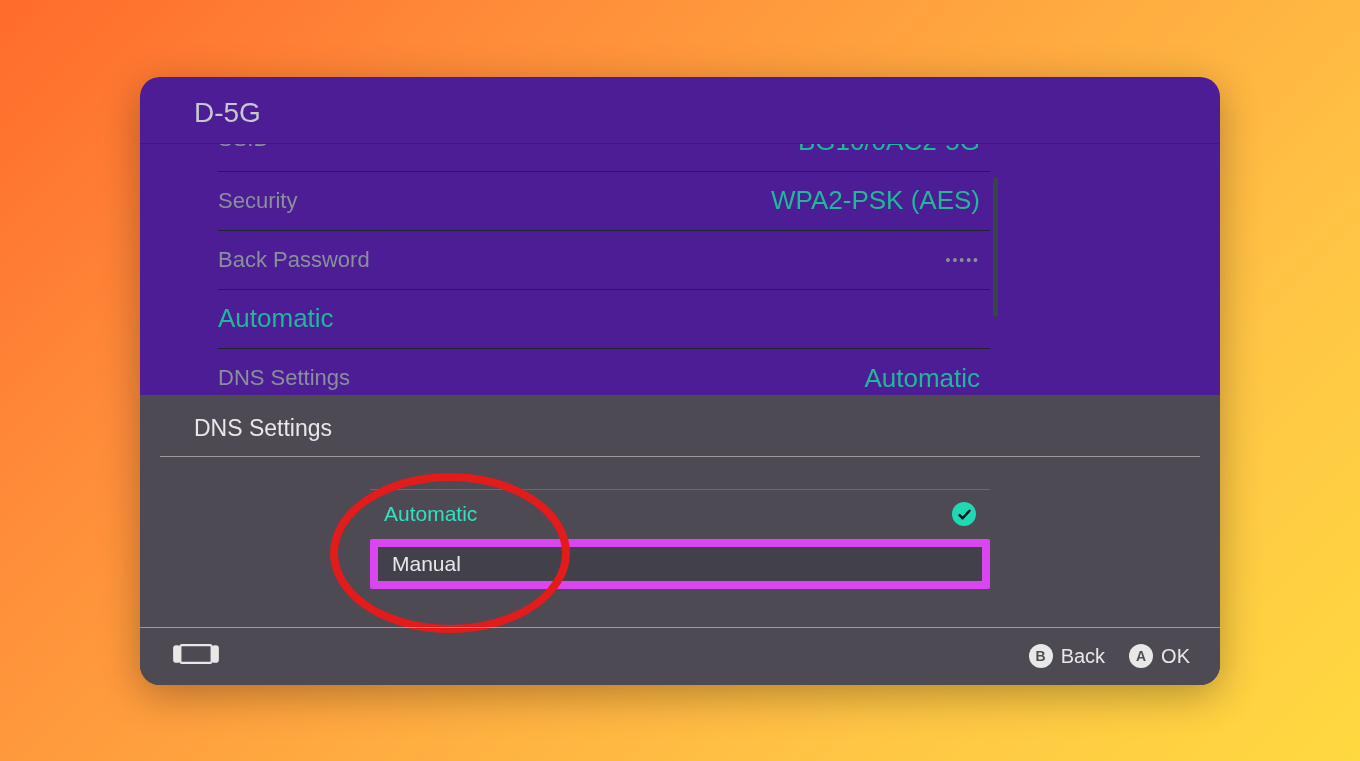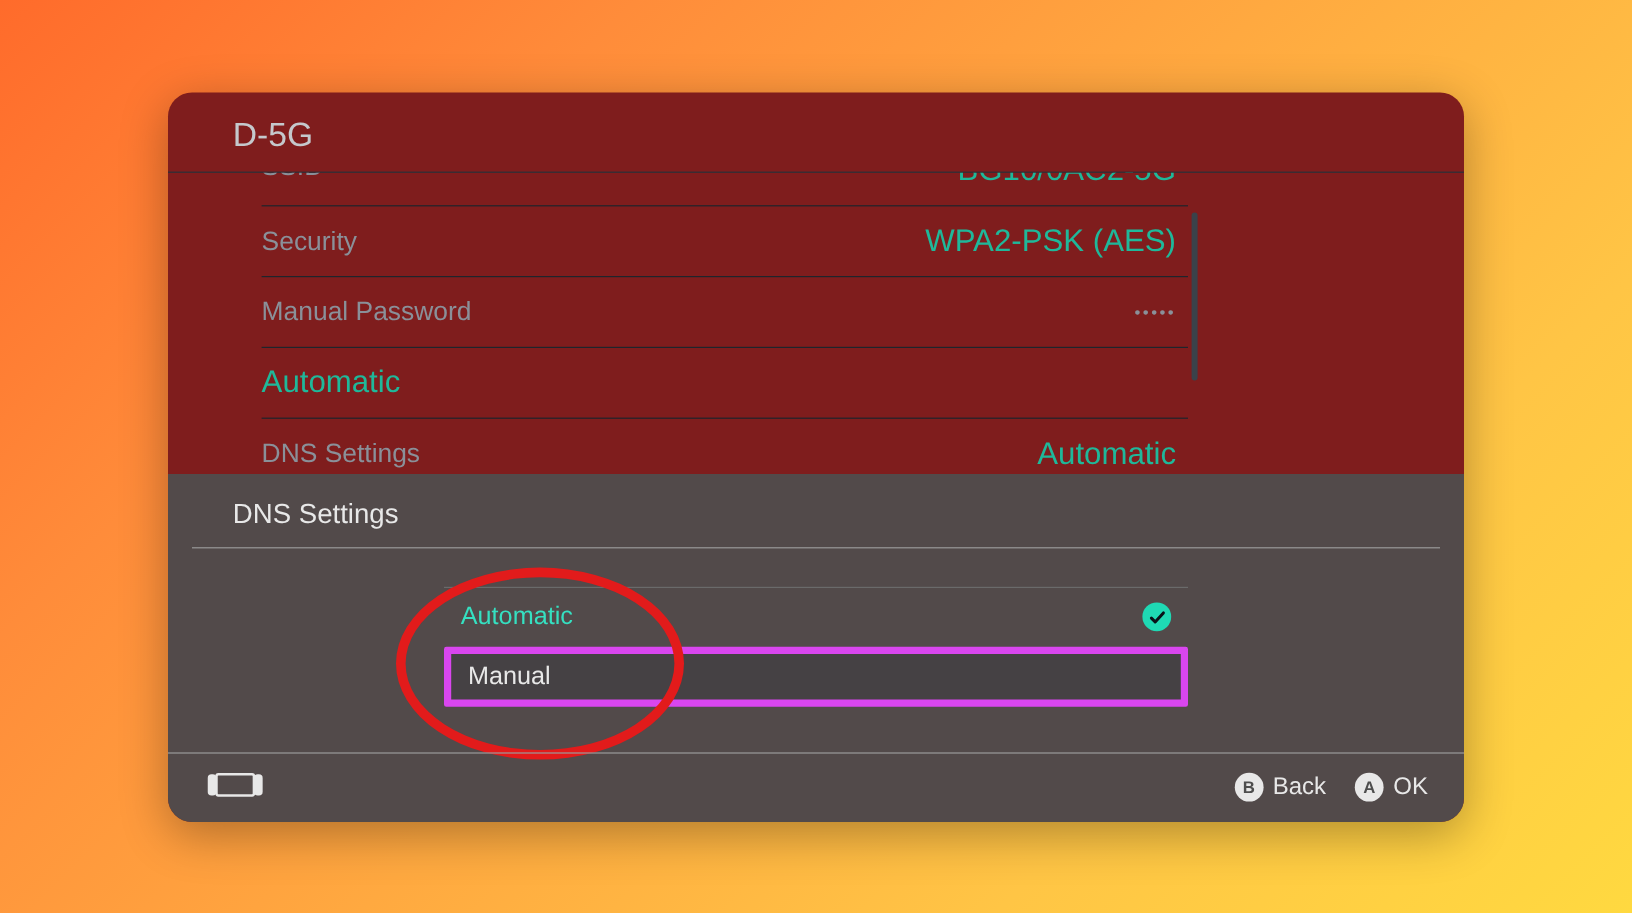--- a/index.html
+++ b/index.html
@@ -9,21 +9,21 @@
     background: linear-gradient(135deg, #ff6b2b 0%, #ff8c3a 25%, #ffa940 50%, #ffc545 75%, #ffd940 100%);
     font-family: -apple-system, BlinkMacSystemFont, "Segoe UI", Arial, sans-serif;
     display: flex;
     align-items: center;
     justify-content: center;
     position: relative;
   }
   .screen {
     width: 1080px;
     height: 608px;
-    background: #7f1d1d;
+    background: #4c1d95;
     border-radius: 20px;
     position: relative;
     overflow: hidden;
     box-shadow: 0 10px 40px rgba(0,0,0,0.3);
   }
   
   .bg-panel {
     position: absolute;
     inset: 0;
     padding-top: 16px;
@@ -120,21 +120,21 @@
     cursor: pointer;
   }
   .opt:last-child {
     border-bottom: 1px solid #6a6a6a;
   }
   .opt.automatic {
     color: #35e0c1;
   }
   .opt.manual {
     color: #e8e8e8;
-    border: 6px solid #d946ef;
+    border: 8px solid #d946ef;
     border-radius: 2px;
     background: rgba(40,48,56,0.3);
   }
   .check {
     width: 24px;
     height: 24px;
     border-radius: 50%;
     background: #1fd9b4;
     display: flex;
     align-items: center;
@@ -203,21 +203,21 @@
     <div class="bg-rows">
       <div class="bg-row first">
         <span class="bg-label">SSID</span>
         <span class="bg-value">BG10/0AC2-5G</span>
       </div>
       <div class="bg-row">
         <span class="bg-label">Security</span>
         <span class="bg-value">WPA2-PSK (AES)</span>
       </div>
       <div class="bg-row">
-        <span class="bg-label">Manual Password</span>
+        <span class="bg-label">Back Password</span>
         <span class="bg-value dots">•••••</span>
       </div>
       <div class="bg-row">
         <span class="bg-value">Automatic</span>
       </div>
       <div class="bg-row" style="border-bottom:none">
         <span class="bg-label">DNS Settings</span>
         <span class="bg-value">Automatic</span>
       </div>
     </div>

